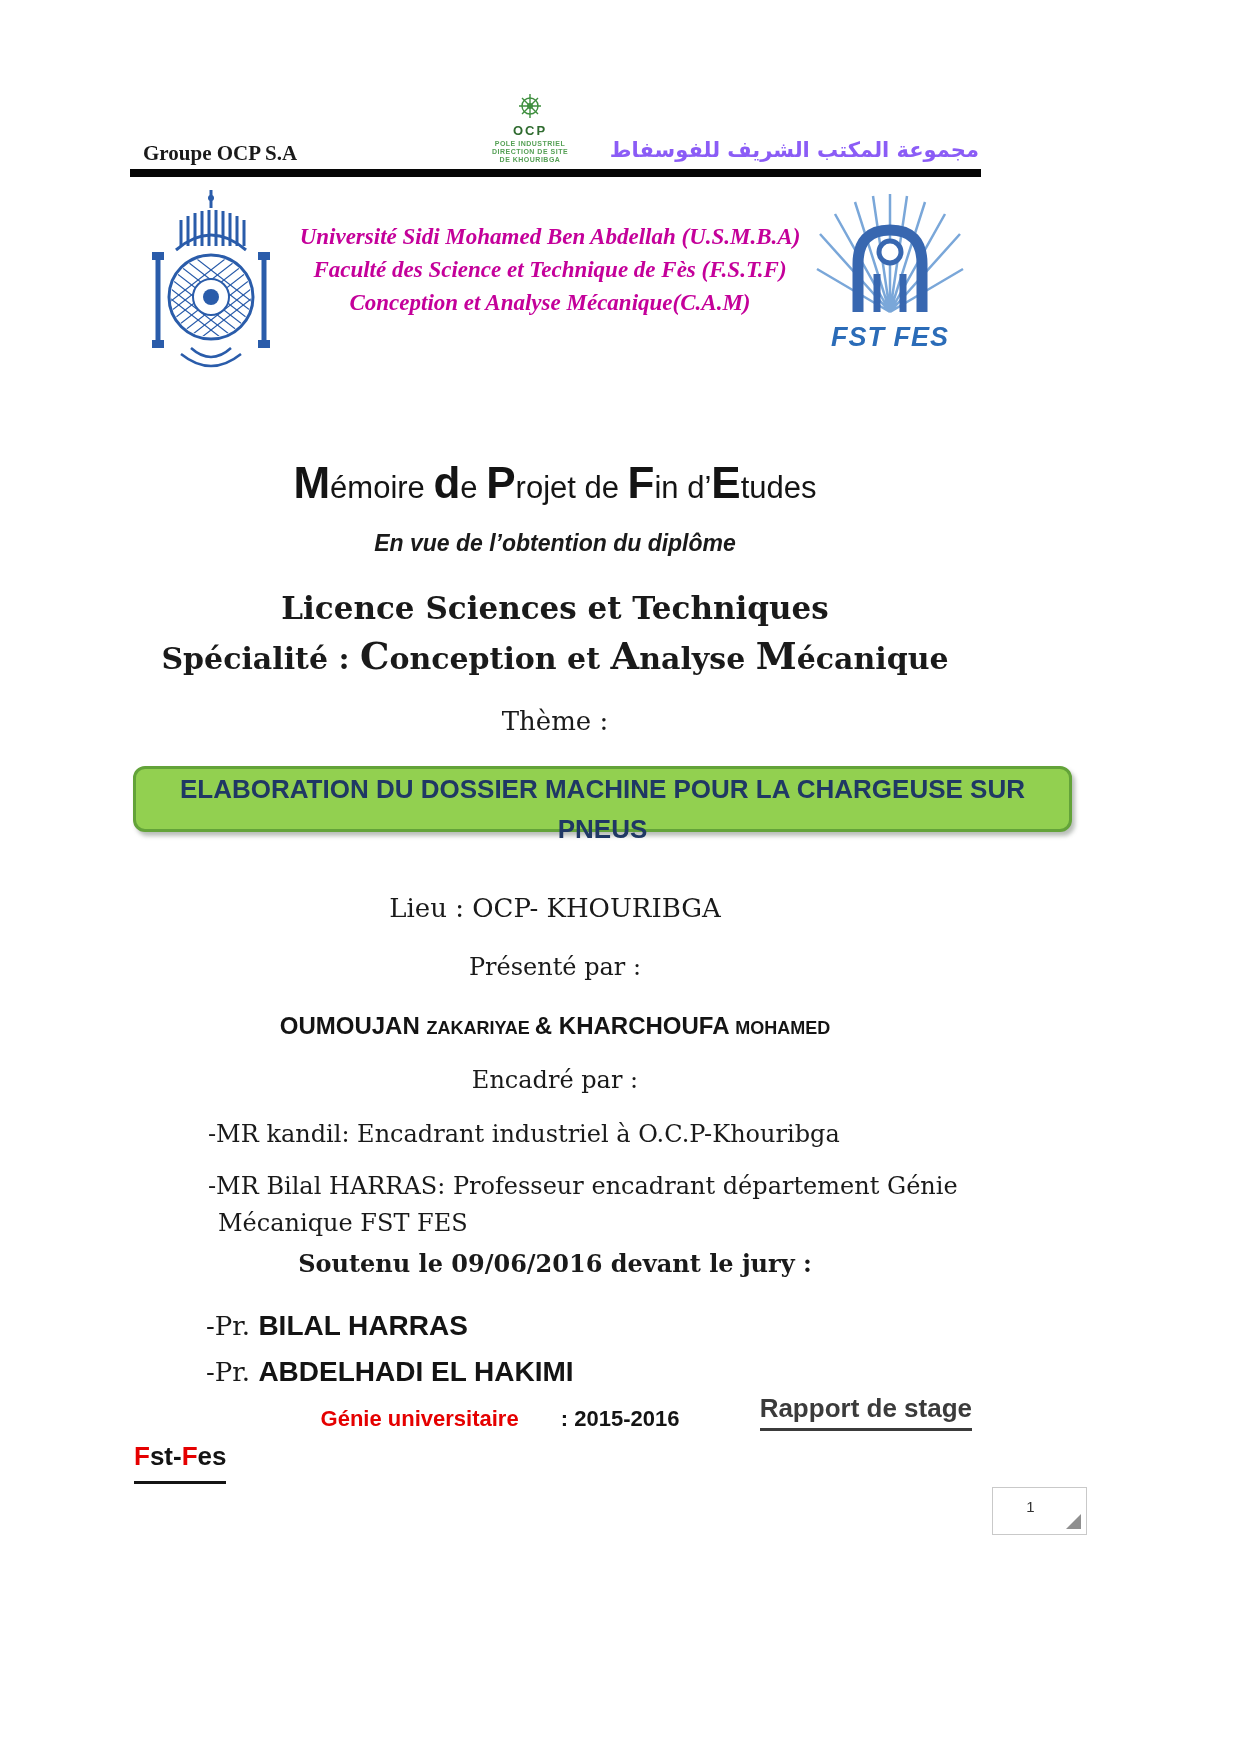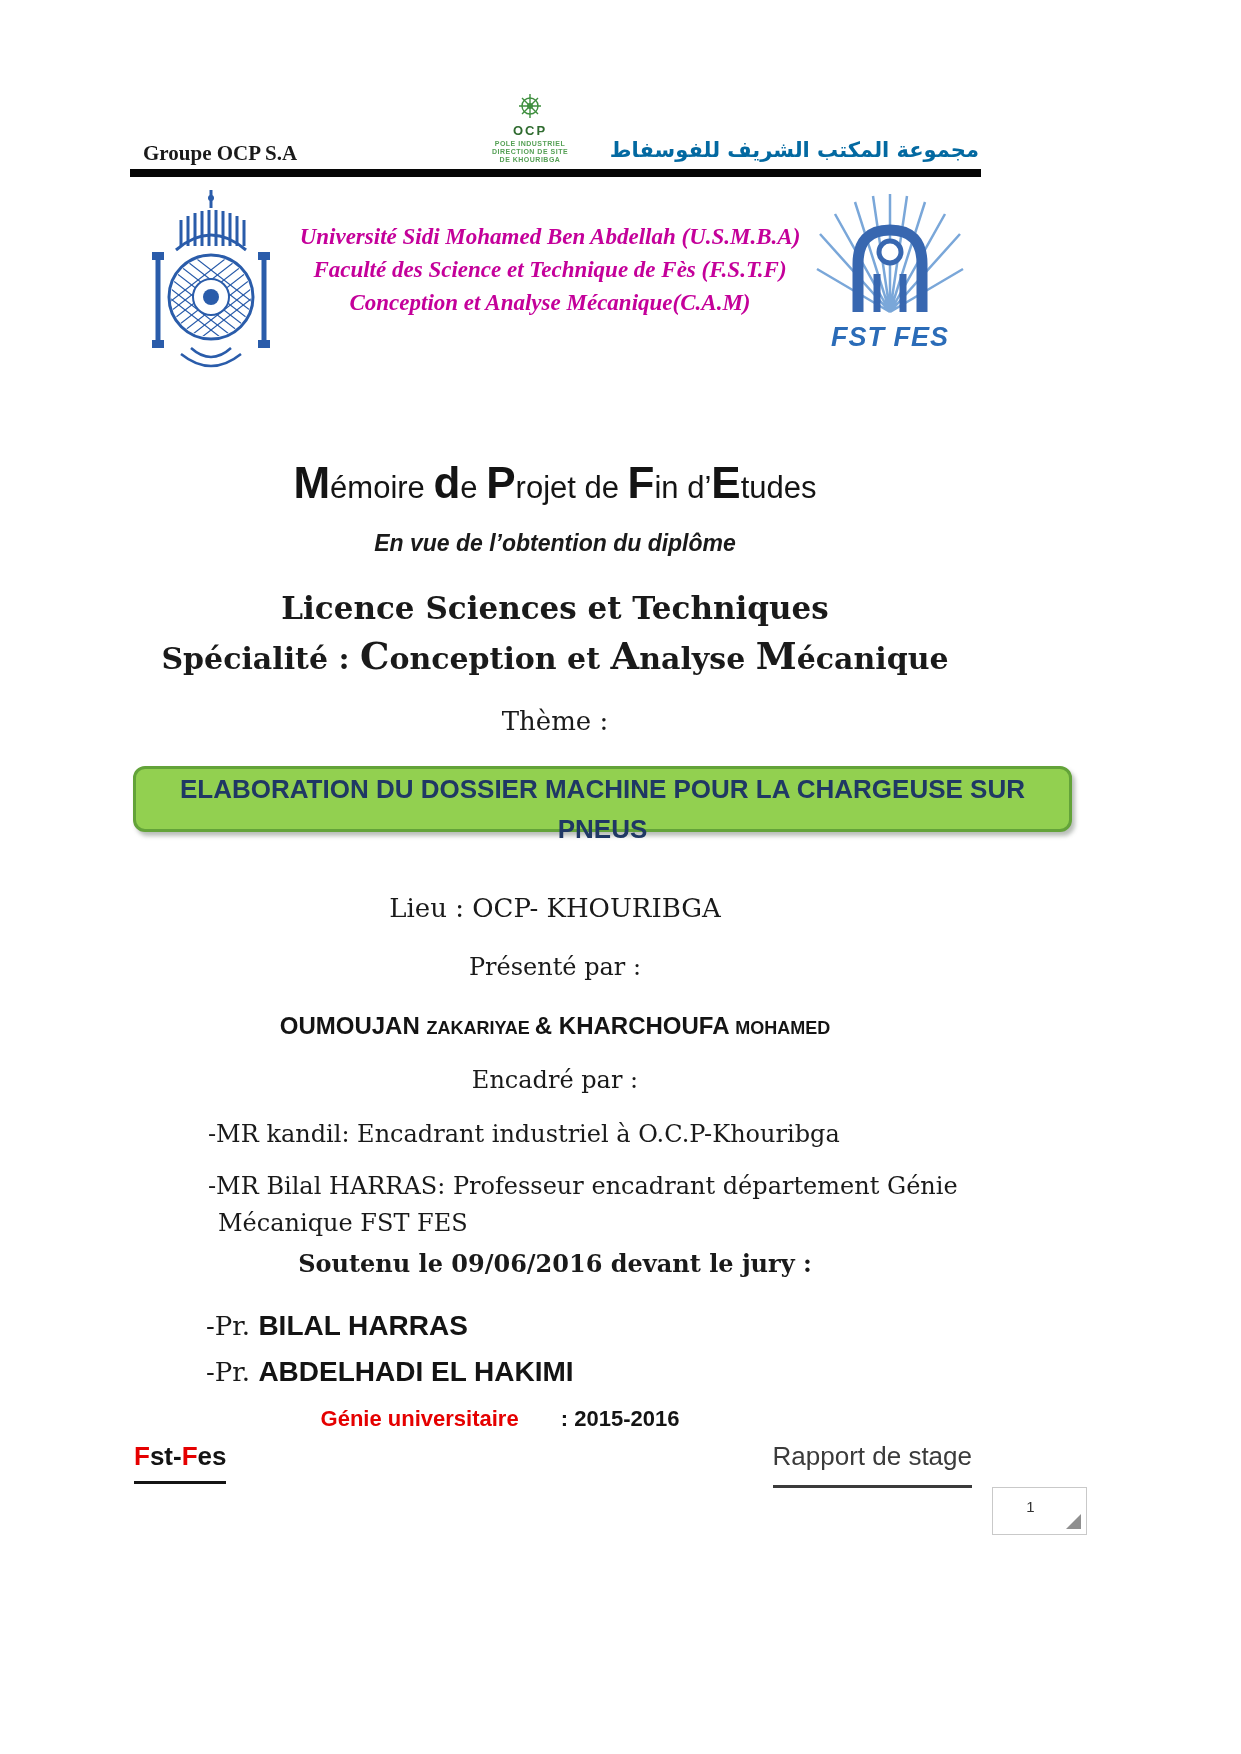--- a/index.html
+++ b/index.html
@@ -29,21 +29,21 @@
   .ocp-sub{
     margin-top:3px;
     font-family:"Liberation Sans", sans-serif;
     font-weight:bold;font-size:7px;line-height:8px;
     color:#55a055;letter-spacing:0.5px;
   }
   .topbar-arabic{
     position:absolute;right:262px;top:138px;
     direction:rtl;
     font-family:"DejaVu Sans", sans-serif;
-    font-weight:bold;font-size:21px;color:#0369a1;
+    font-weight:bold;font-size:21px;color:#8b5cf6;
   }
   .head-rule{
     position:absolute;left:130px;top:169px;width:851px;height:8px;
     background:#060606;
   }
   
   .seal{position:absolute;left:136px;top:190px;}
   .uni-block{
     position:absolute;left:295px;top:220px;width:510px;
     text-align:center;
@@ -113,23 +113,23 @@
   .year-value{color:#141414;margin-left:36px;}
   
   .footer-left{
     position:absolute;left:134px;top:1441px;
     font-family:"Liberation Sans", sans-serif;font-weight:bold;font-size:26px;
     border-bottom:3px solid #141414;padding-bottom:9px;
   }
   .footer-left .red{color:#e50000;}
   .footer-left .dark{color:#141414;}
   .footer-right{
-    position:absolute;right:269px;top:1441px;
-    font-family:"Liberation Sans", sans-serif;font-weight:normal;font-size:26px;
-    color:#3b3b3b;border-bottom:3px solid #3b3b3b;padding-bottom:13px;
+    position:absolute;right:269px;top:1393px;
+    font-family:"Liberation Sans", sans-serif;font-weight:bold;font-size:26px;
+    color:#3b3b3b;border-bottom:3px solid #3b3b3b;padding-bottom:4px;
   }
   .page-box{
     position:absolute;left:992px;top:1487px;width:93px;height:46px;
     border:1px solid #c9c9c9;background:#fff;
     font-family:"Liberation Sans", sans-serif;font-size:15px;color:#333;
   }
   .page-box .num{
     position:absolute;left:0;right:18px;top:10px;text-align:center;
   }
   .page-box::after{

